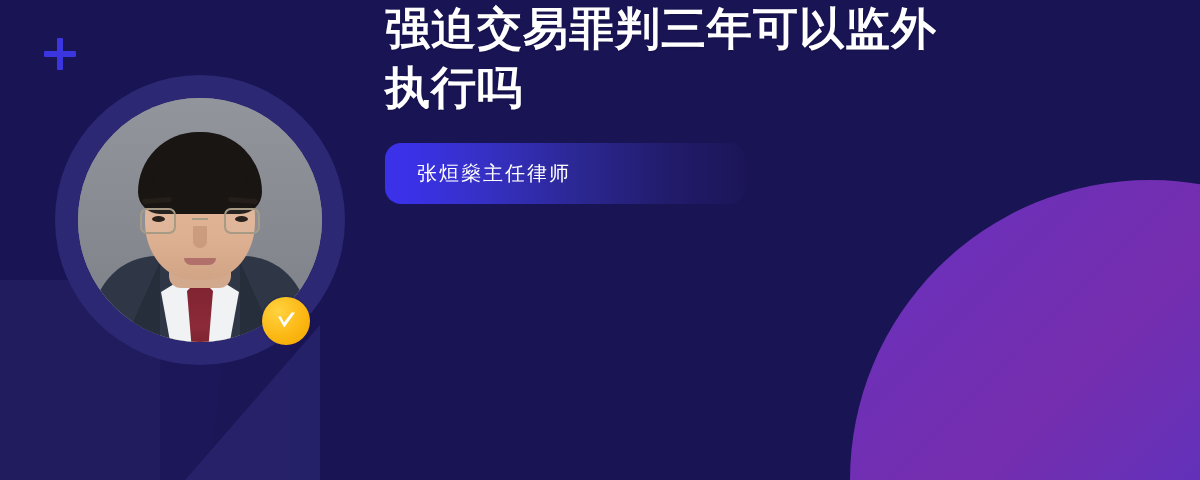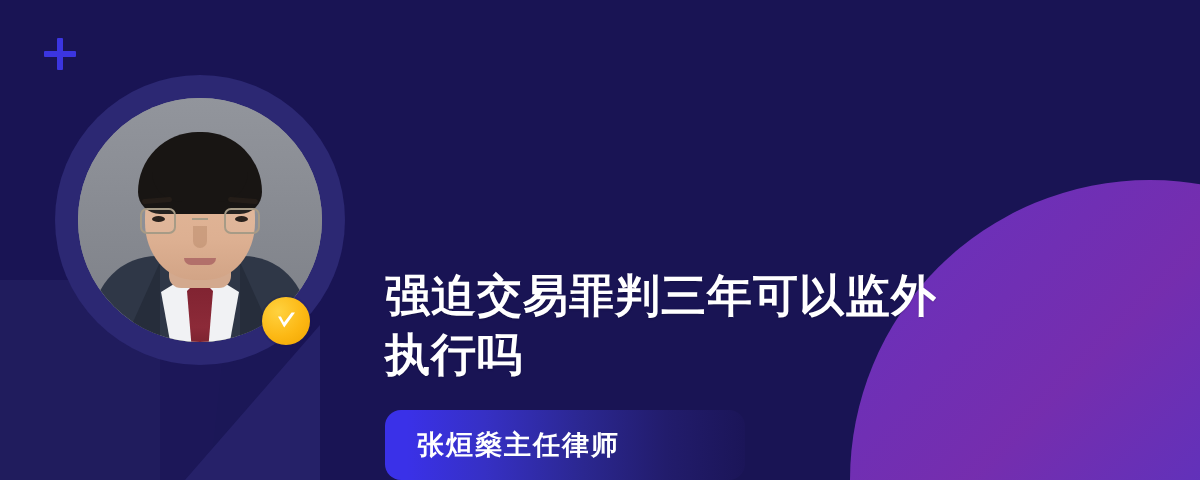--- a/index.html
+++ b/index.html
@@ -191,41 +191,41 @@
     box-shadow:0 0 0 2px rgba(25,20,84,0.15);
     display:flex; align-items:center; justify-content:center;
   }
   .verified-badge svg { display:block; }
 
   
   .content {
     position:absolute;
     left:385px; top:0;
     width:640px; height:480px;
-    display:flex; flex-direction:column; justify-content:flex-end;
+    display:flex; flex-direction:column; justify-content:flex-start;
   }
   .headline {
     color:#ffffff;
     font-size:45px;
     font-weight:bold;
     line-height:1.30;
     letter-spacing:1px;
     max-width:590px;
     text-shadow:0 1px 2px rgba(0,0,0,0.18);
   }
   .name-pill {
     margin-top:26px;
     align-self:flex-start;
     padding:17px 38px 17px 32px;
     min-width:360px;
     border-radius:16px;
     background:linear-gradient(90deg,#3a31e8 0%, #3a31e8 6%, #3630c4 28%, #2b2790 55%, #221c6c 78%, #1b1558 100%);
     color:#ffffff;
-    font-size:27px;
-    font-weight:bold;
+    font-size:20px;
+    font-weight:normal;
     letter-spacing:2px;
   }
 </style>
 </head>
 <body>
 
 <div class="banner">
 
   <div class="bg-layer">
     <div class="deco-panel-a"></div>

